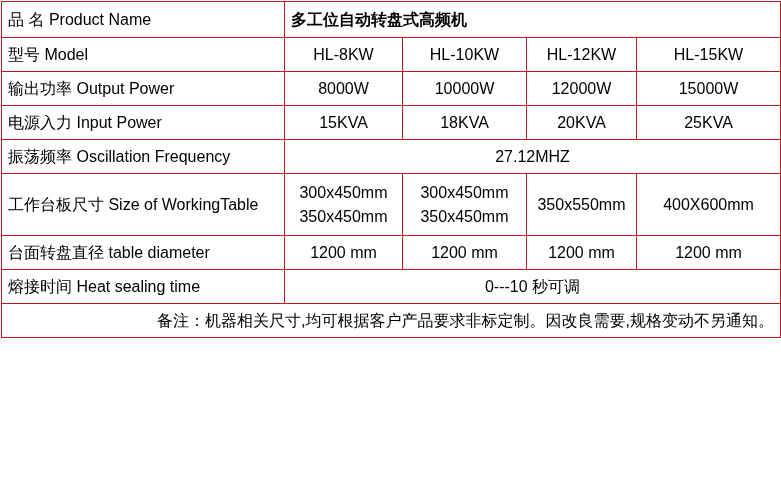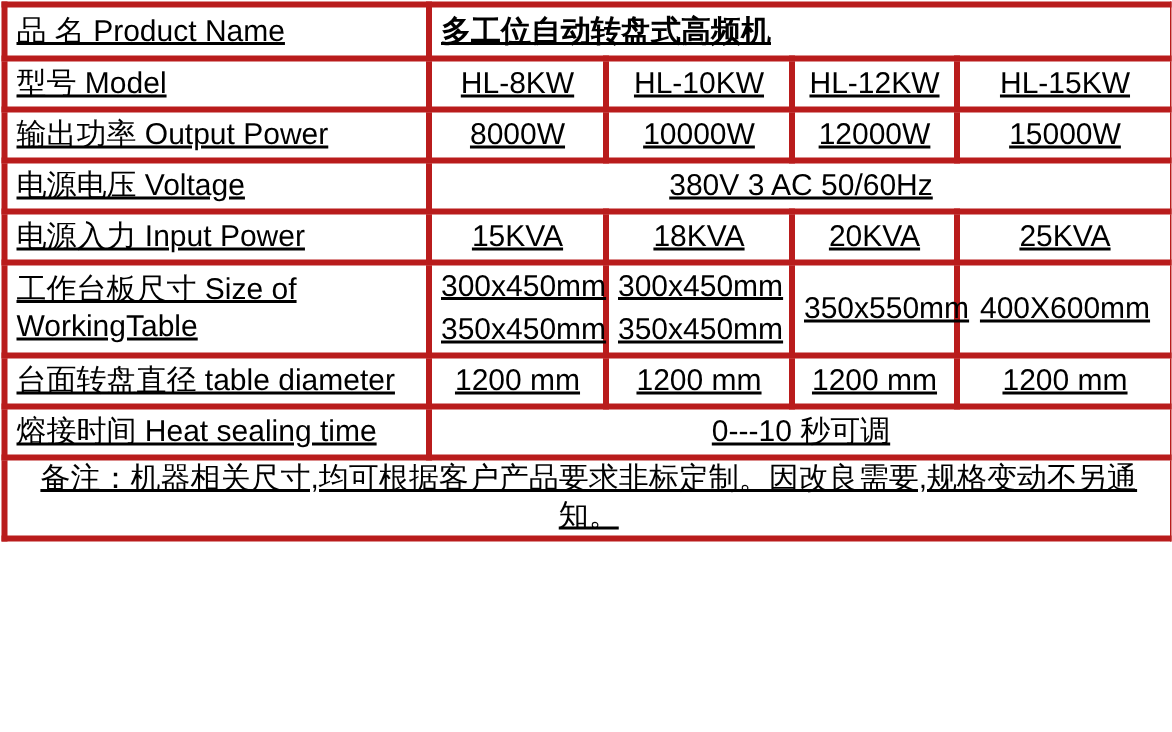--- a/index.html
+++ b/index.html
@@ -13,41 +13,40 @@
     font-family: "Liberation Sans", "DejaVu Sans", sans-serif;
     color: #000000;
   }
   #spec-table {
     border-collapse: collapse;
     width: 779px;
     margin: 1px 0 0 1px;
     table-layout: fixed;
   }
   #spec-table td {
-    border: 4px solid #b91c1c;
-    font-size: 20px;
+    border: 1px solid #b91c1c;
+    font-size: 16px;
     padding: 0 6px;
     vertical-align: middle;
     line-height: 1.25;
-    text-decoration: underline;
   }
   td.label {
     text-align: left;
     padding-left: 8px;
   }
   td.val {
     text-align: center;
   }
   td.title {
     text-align: left;
     font-size: 17px;
     font-weight: bold;
   }
   td.note {
-    text-align: center;
+    text-align: right;
     padding-left: 8px;
     font-size: 13.5px;
   }
   .row-h-normal { height: 34px; }
   .row-h-title  { height: 36px; }
   .row-h-tall   { height: 62px; }
   .worktable-cell div { padding: 2px 0; }
 </style>
 </head>
 <body>
@@ -76,33 +75,33 @@
     </tr>
 
     <tr class="row-h-normal">
       <td class="label">输出功率 Output Power</td>
       <td class="val">8000W</td>
       <td class="val">10000W</td>
       <td class="val">12000W</td>
       <td class="val">15000W</td>
     </tr>
 
-    <tr class="row-h-normal">
-      <td class="label">电源电压 Voltage</td>
-      <td class="val" colspan="4">380V 3 AC 50/60Hz</td>
-    </tr>
 
     <tr class="row-h-normal">
       <td class="label">电源入力  Input Power</td>
       <td class="val">15KVA</td>
       <td class="val">18KVA</td>
       <td class="val">20KVA</td>
       <td class="val">25KVA</td>
     </tr>
 
+    <tr class="row-h-normal">
+      <td class="label">振荡频率 Oscillation Frequency</td>
+      <td class="val" colspan="4">27.12MHZ</td>
+    </tr>
 
 
 
 
     <tr class="row-h-tall">
       <td class="label">工作台板尺寸 Size of WorkingTable</td>
       <td class="val worktable-cell">
         <div>300x450mm</div>
         <div>350x450mm</div>
       </td>

